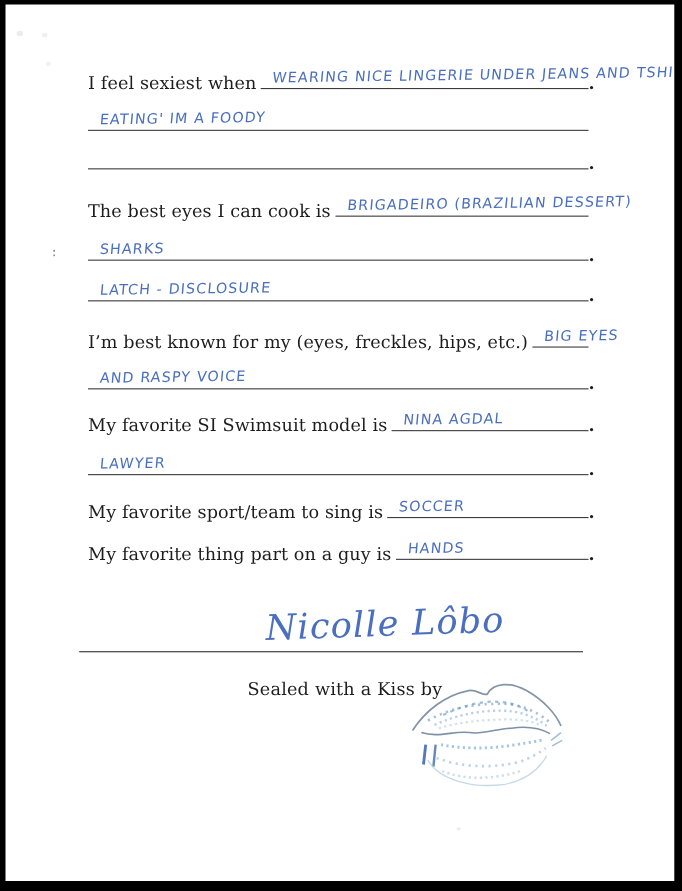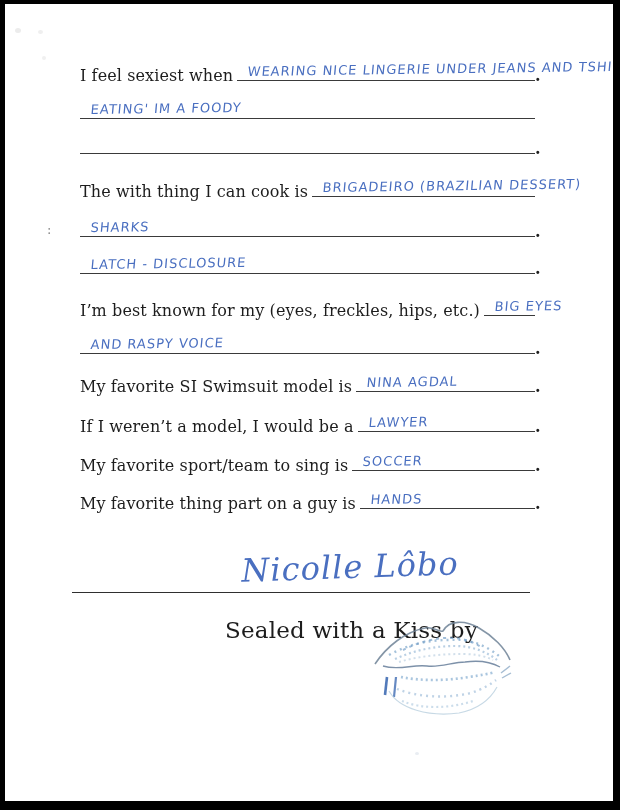--- a/index.html
+++ b/index.html
@@ -73,21 +73,21 @@
     font-family:"DejaVu Serif", serif;
     font-style:italic;
     font-size:32px;
     color:#4a6fc0;
     transform:rotate(-2deg);
     letter-spacing:1px;
   }
   .sealed{
     position:absolute;
     left:220px;top:613px;
-    font-size:23px;
+    font-size:16px;
     color:#1d1d1d;
     letter-spacing:0.2px;
   }
   .kiss{
     position:absolute;
     left:364px;top:606px;
     width:158px;height:114px;
   }
   .smudge{position:absolute;border-radius:50%;}
   .smudge.s1{left:10px;top:24px;width:6px;height:5px;background:#ececec;}
@@ -121,21 +121,21 @@
   </div>
 
   <div class="q-row" style="top:126px">
     <span class="q-field">
       <span class="q-answer"></span>
     </span>
     <span class="q-period">.</span>
   </div>
 
   <div class="q-row" style="top:169px">
-    <span class="q-label">The with thing I can cook is</span>
+    <span class="q-label">The best eyes I can cook is</span>
     <span class="q-field">
       <span class="q-answer">BRIGADEIRO (BRAZILIAN DESSERT)</span>
     </span>
     <span class="q-period"></span>
   </div>
 
   <span class="margin-mark">:</span>
 
   <div class="q-row" style="top:209px">
     <span class="q-field">
@@ -168,21 +168,20 @@
 
   <div class="q-row" style="top:364px">
     <span class="q-label">My favorite SI Swimsuit model is</span>
     <span class="q-field">
       <span class="q-answer">NINA AGDAL</span>
     </span>
     <span class="q-period">.</span>
   </div>
 
   <div class="q-row" style="top:404px">
-    <span class="q-label">If I weren’t a model, I would be a</span>
     <span class="q-field">
       <span class="q-answer">LAWYER</span>
     </span>
     <span class="q-period">.</span>
   </div>
 
   <div class="q-row" style="top:443px">
     <span class="q-label">My favorite sport/team to sing is</span>
     <span class="q-field">
       <span class="q-answer">SOCCER</span>

